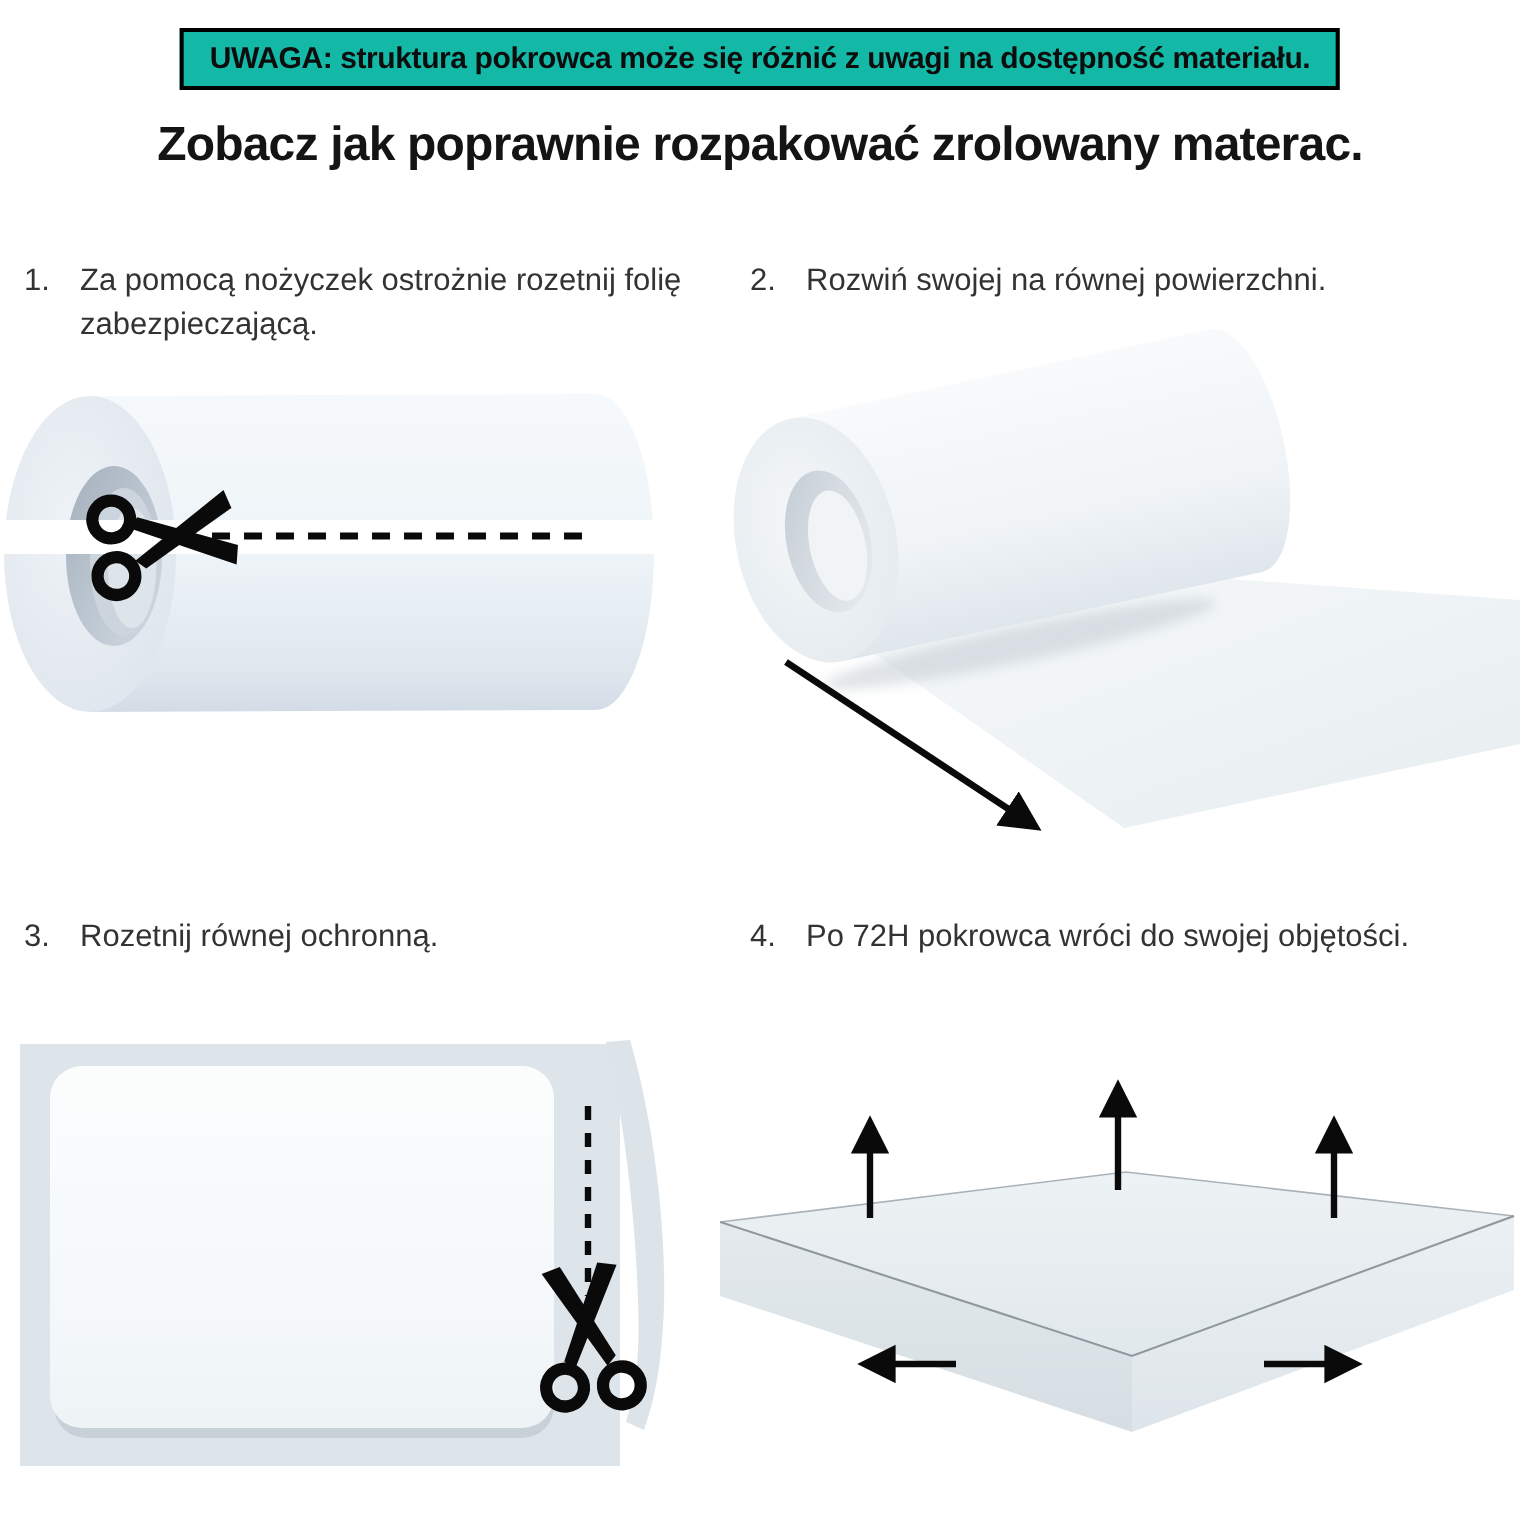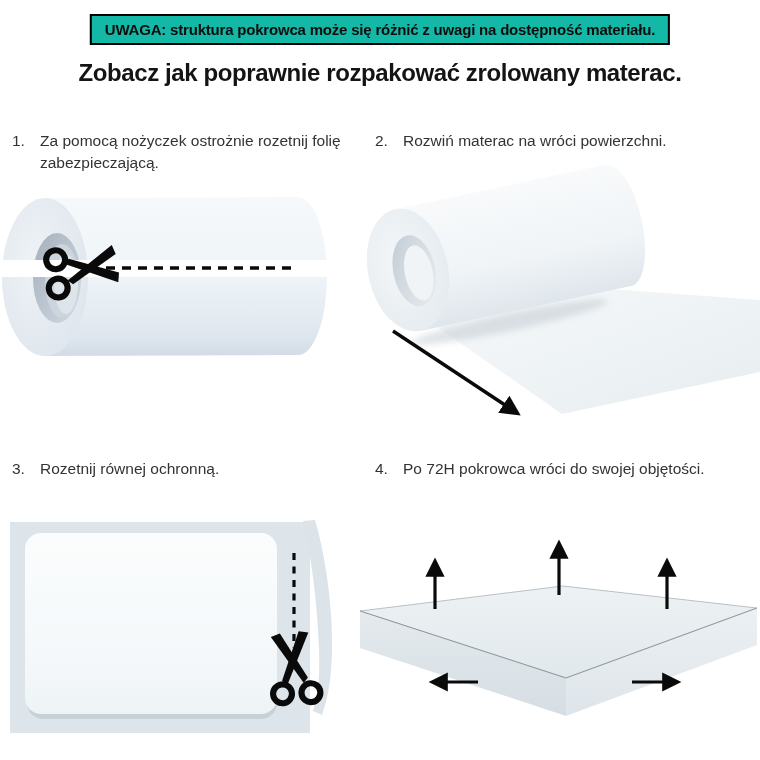--- a/index.html
+++ b/index.html
@@ -42,21 +42,21 @@
   </div>
 
   <div class="title">Zobacz jak poprawnie rozpakować zrolowany materac.</div>
 
   <div class="step" id="step1">
     <span class="num">1.</span>
     <span class="txt">Za pomocą nożyczek ostrożnie rozetnij folię zabezpieczającą.</span>
   </div>
   <div class="step" id="step2">
     <span class="num">2.</span>
-    <span class="txt">Rozwiń materac na wróci powierzchni.</span>
+    <span class="txt">Rozwiń swojej na równej powierzchni.</span>
   </div>
   <div class="step" id="step3">
     <span class="num">3.</span>
     <span class="txt">Rozetnij równej ochronną.</span>
   </div>
   <div class="step" id="step4">
     <span class="num">4.</span>
     <span class="txt">Po 72H pokrowca wróci do swojej objętości.</span>
   </div>
 

